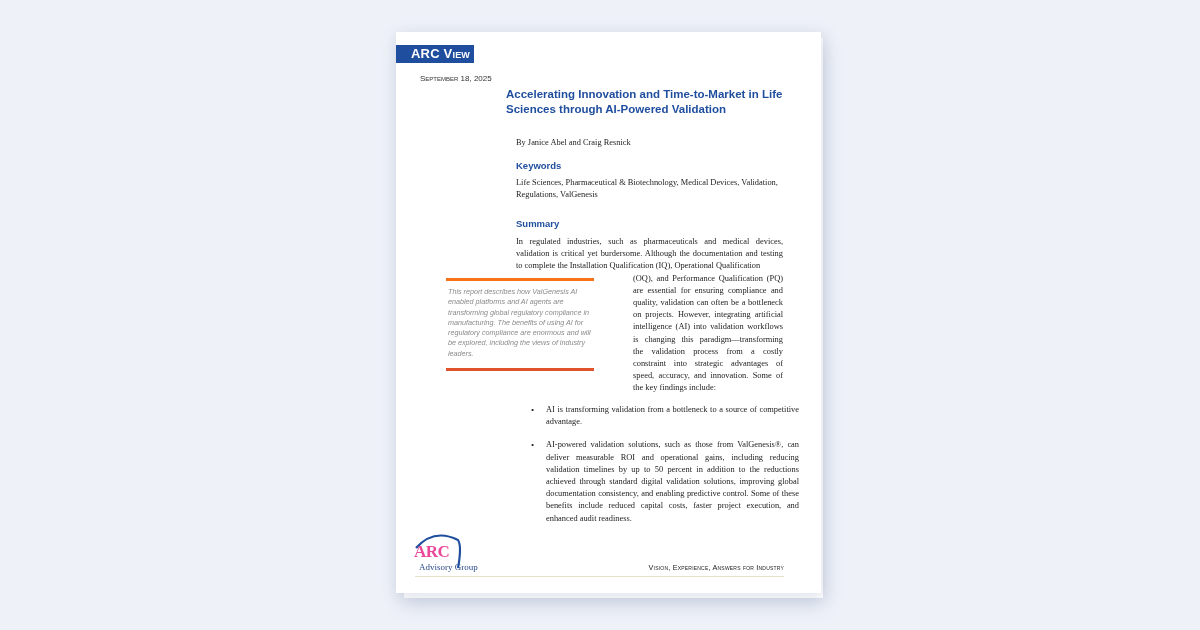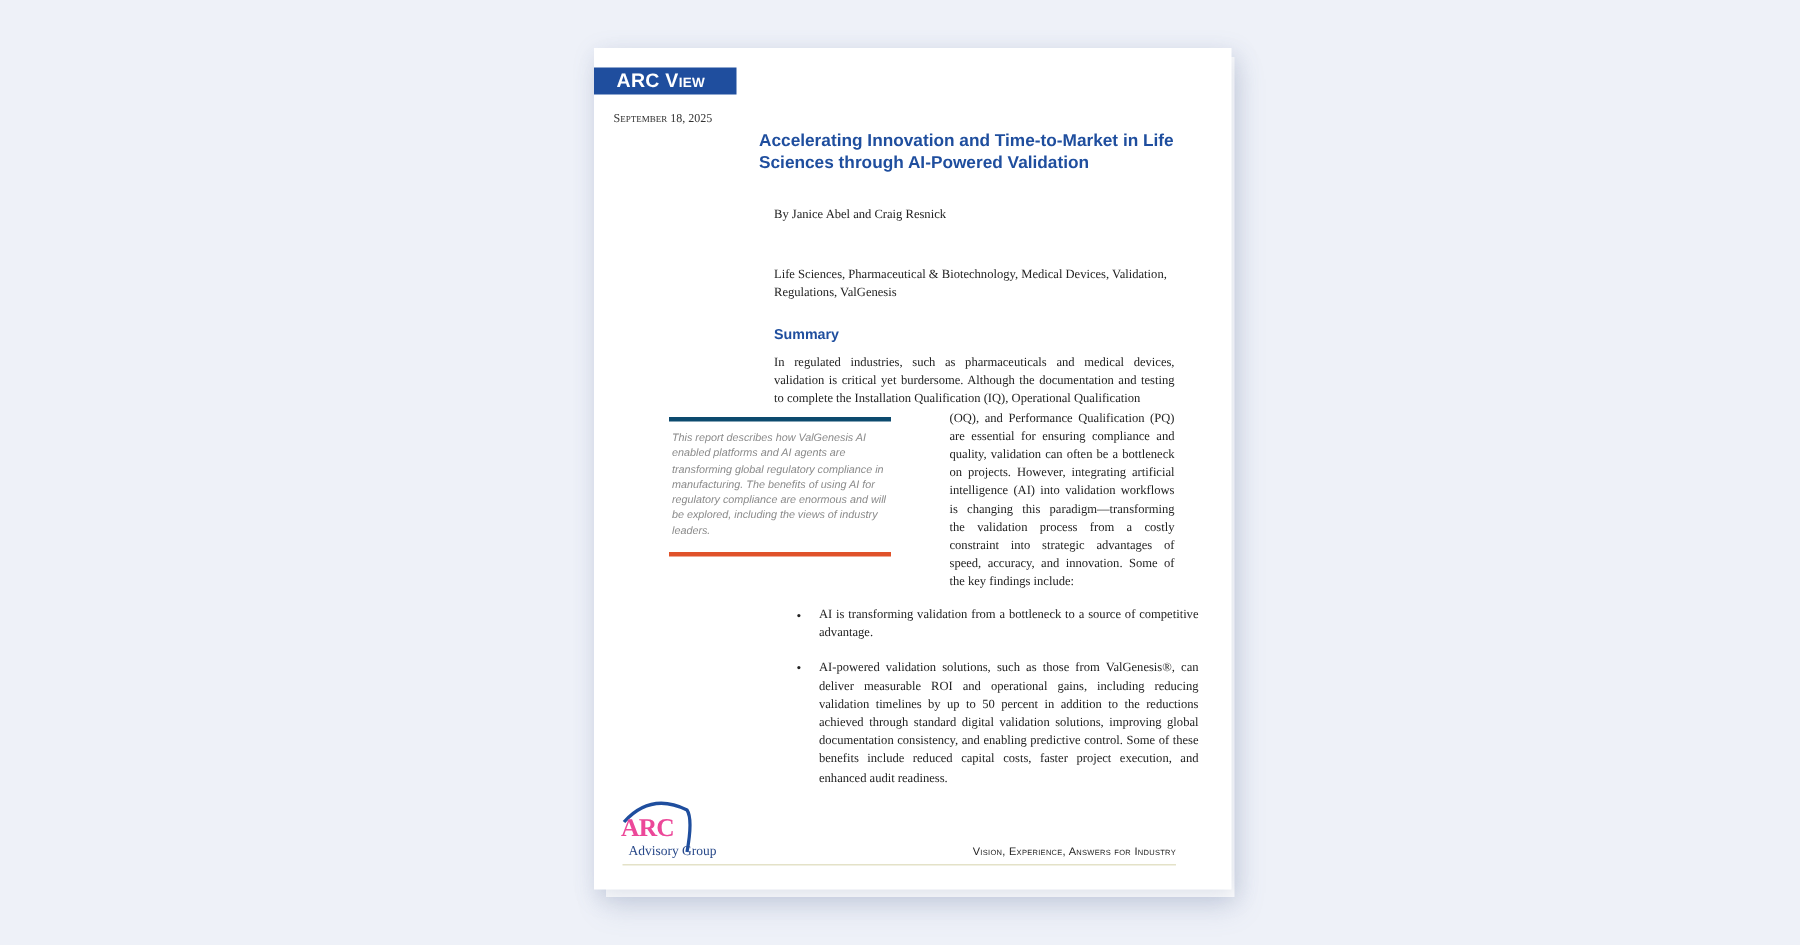--- a/index.html
+++ b/index.html
@@ -13,30 +13,30 @@
     position:absolute; left:404px; top:38px; width:419px; height:560px;
     background:#fff;
     box-shadow:0 6px 18px rgba(120,135,170,0.25);
   }
   .page {
     position:absolute; left:396px; top:32px; width:425px; height:561px;
     background:#fff;
     box-shadow:2px 4px 14px rgba(120,135,170,0.25);
   }
   .banner {
-    position:absolute; left:0; top:13px; width:95px; height:18px;
+    position:absolute; left:0; top:13px; width:78px; height:18px;
     background:#1f4e9e;
     color:#fff; font-family:"Liberation Sans", sans-serif;
     font-weight:bold; font-size:13px; line-height:18px;
     padding-left:15px; box-sizing:border-box;
     font-variant:small-caps; letter-spacing:0.2px;
   }
   .date {
-    position:absolute; left:13px; top:42px;
-    font-family:Liberation Serif, serif; font-size:8px;
+    position:absolute; left:24px; top:42px;
+    font-family:Liberation Sans, sans-serif; font-size:8px;
     font-variant:small-caps; color:#333;
   }
   .title {
     position:absolute; left:110px; top:55px; width:300px;
     text-align:left; color:#1f4e9e;
     font-family:"Liberation Sans", sans-serif; font-weight:bold;
     font-size:11.5px; line-height:15px;
   }
   .col {
     position:absolute; left:120px; width:267px;
@@ -45,21 +45,21 @@
   .byline { top:105px; }
   .h { font-family:"Liberation Sans", sans-serif; font-weight:bold; color:#1f4e9e; font-size:9.5px; }
   .kw-h { top:128px; }
   .kw { top:145px; }
   .sum-h { top:186px; }
   .sum { top:204px; text-align:justify; }
   .sum p { margin:0; }
   .sum .indent { padding-left:117px; }
   .callout {
     position:absolute; left:50px; top:246px; width:148px;
-    border-top:3px solid #0c4a6e; border-bottom:3px solid #e0522a;
+    border-top:3px solid #f97316; border-bottom:3px solid #e0522a;
     padding:6px 2px 8px 2px; box-sizing:border-box; height:93px;
     font-family:"Liberation Sans", sans-serif; font-style:italic;
     font-size:7.2px; line-height:10.3px; color:#8a8a8a;
   }
   .bullets { position:absolute; left:120px; top:356px; width:267px; margin:16px; padding:0; list-style:none; }
   .bullets li {
     position:relative; padding-left:14px; margin-bottom:11px;
     font-size:8.4px; line-height:12.2px; color:#222; text-align:justify;
   }
   .bullets li::before {
@@ -91,20 +91,21 @@
 <div class="page-back"></div>
 
 <div class="page">
   <div class="banner">ARC View</div>
   <div class="date">September 18, 2025</div>
 
   <div class="title">Accelerating Innovation and Time-to-Market in Life Sciences through AI-Powered Validation</div>
 
   <div class="col byline">By Janice Abel and Craig Resnick</div>
 
+  <div class="col kw-h h">Keywords</div>
   <div class="col sum-h h">Summary</div>
 
   <div class="col kw">Life Sciences, Pharmaceutical &amp; Biotechnology, Medical Devices, Validation, Regulations, ValGenesis</div>
   <div class="col sum">
     <p>In regulated industries, such as pharmaceuticals and medical devices, validation is critical yet burdersome. Although the documentation and testing to complete the Installation Qualification (IQ), Operational Qualification</p>
     <p class="indent">(OQ), and Performance Qualification (PQ) are essential for ensuring compliance and quality, validation can often be a bottleneck on projects. However, integrating artificial intelligence (AI) into validation workflows is changing this paradigm—transforming the validation process from a costly constraint into strategic advantages of speed, accuracy, and innovation. Some of the key findings include:</p>
   </div>
 
   <div class="callout">This report describes how ValGenesis AI enabled platforms and AI agents are transforming global regulatory compliance in manufacturing. The benefits of using AI for regulatory compliance are enormous and will be explored, including the views of industry leaders.</div>
 

